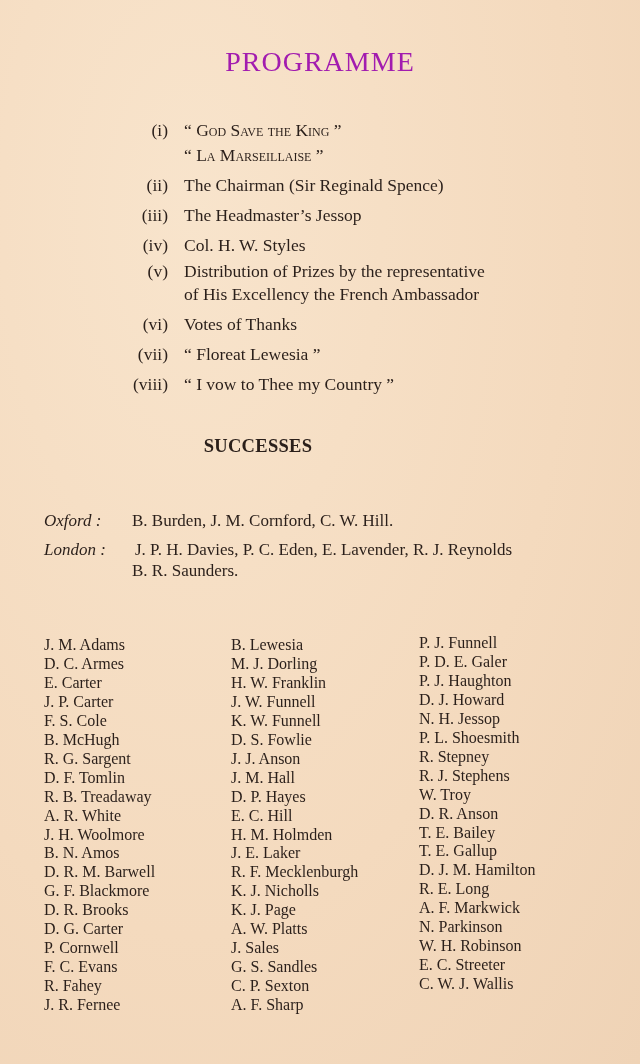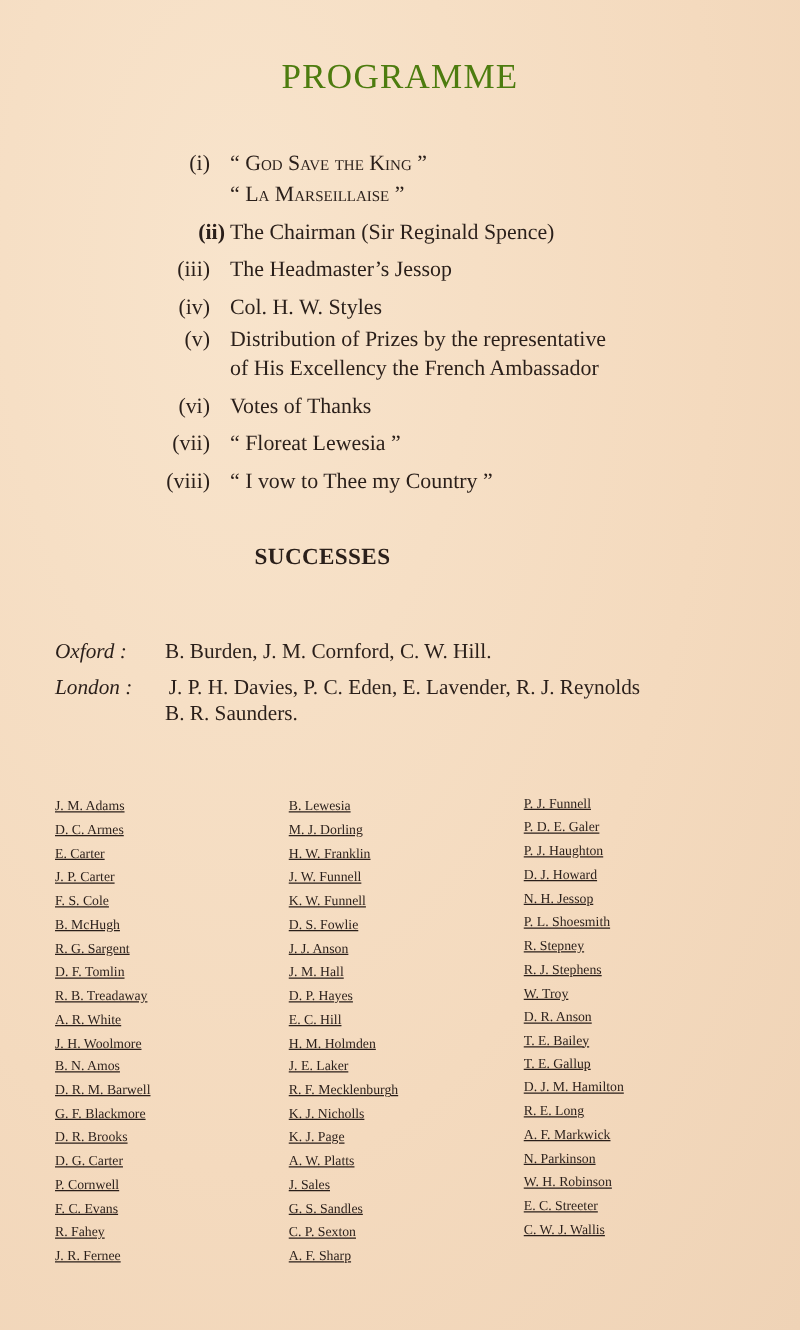--- a/index.html
+++ b/index.html
@@ -21,21 +21,21 @@
       inset: 0;
     }
     .title {
       position: absolute;
       top: 46px;
       left: 0;
       width: 640px;
       text-align: center;
       font-size: 28px;
       letter-spacing: 1px;
-      color: #4d7c0f;
+      color: #a21caf;
     }
     .prog {
       position: absolute;
       left: 0;
       top: 0;
     }
     .prog-item {
       position: absolute;
       font-size: 17.5px;
       line-height: 24px;
@@ -83,23 +83,22 @@
       left: 44px;
       font-style: italic;
     }
     .hsc-names {
       position: absolute;
       left: 132px;
     }
     .col {
       position: absolute;
       top: 636px;
-      font-size: 11px;
+      font-size: 16px;
       line-height: 18.95px;
-      text-decoration: underline;
     }
     .col div {
       white-space: nowrap;
     }
     .col-1 { left: 44px; }
     .col-2 { left: 231px; }
     .col-3 { left: 419px; }
   </style>
 </head>
 <body>
@@ -110,21 +109,21 @@
 
   <div class="prog">
     <div class="prog-item" style="top:118px;">
       <span class="prog-num" style="left:108px;">(i)</span>
       <span class="prog-text sc">“ God Save the King ”</span>
     </div>
     <div class="prog-item" style="top:143px;">
       <span class="prog-text sc">“ La Marseillaise ”</span>
     </div>
     <div class="prog-item" style="top:173px;">
-      <span class="prog-num" style="left:120px;font-weight:bold;">(ii)</span>
+      <span class="prog-num" style="left:108px;">(ii)</span>
       <span class="prog-text">The Chairman (Sir Reginald Spence)</span>
     </div>
     <div class="prog-item" style="top:203px;">
       <span class="prog-num" style="left:108px;text-align:right;">(iii)</span>
       <span class="prog-text">The Headmaster’s Jessop</span>
     </div>
     <div class="prog-item" style="top:233px;">
       <span class="prog-num" style="left:108px;">(iv)</span>
       <span class="prog-text">Col. H. W. Styles</span>
     </div>

